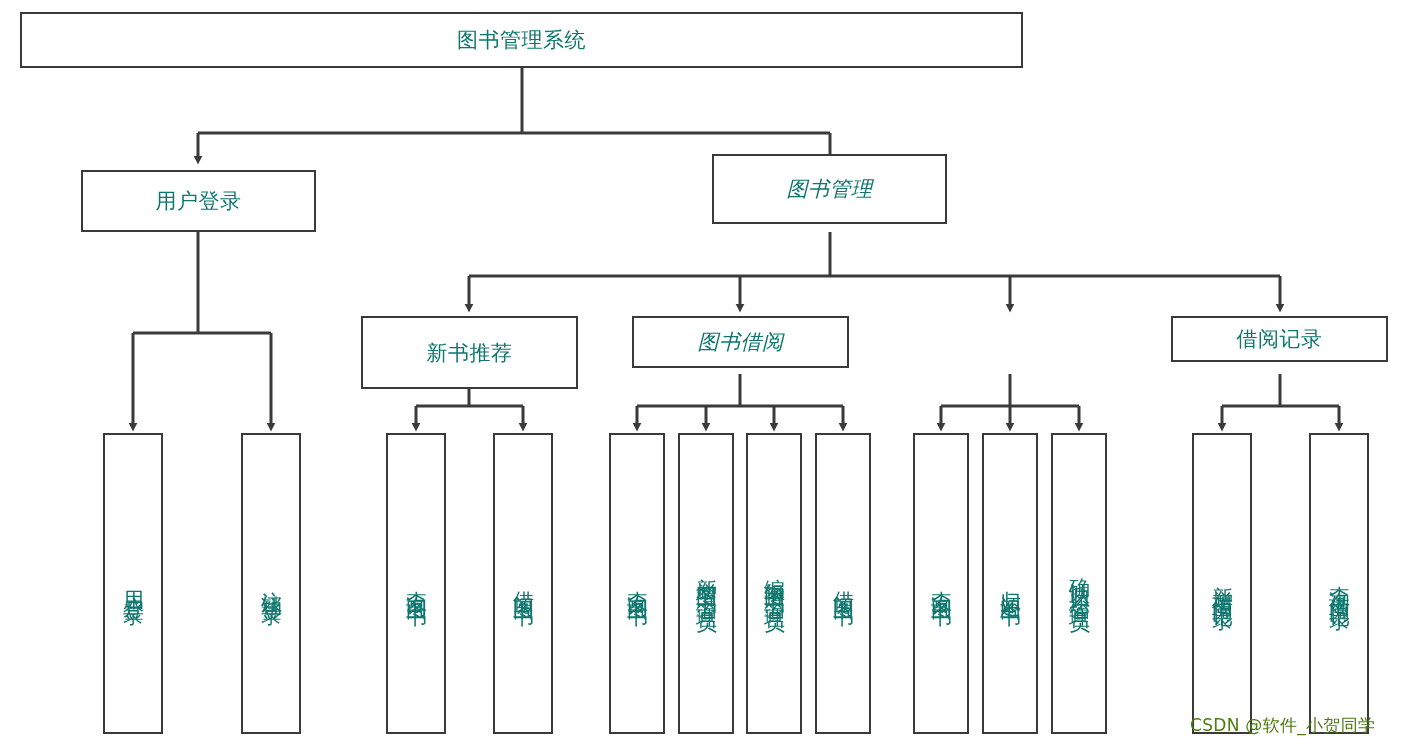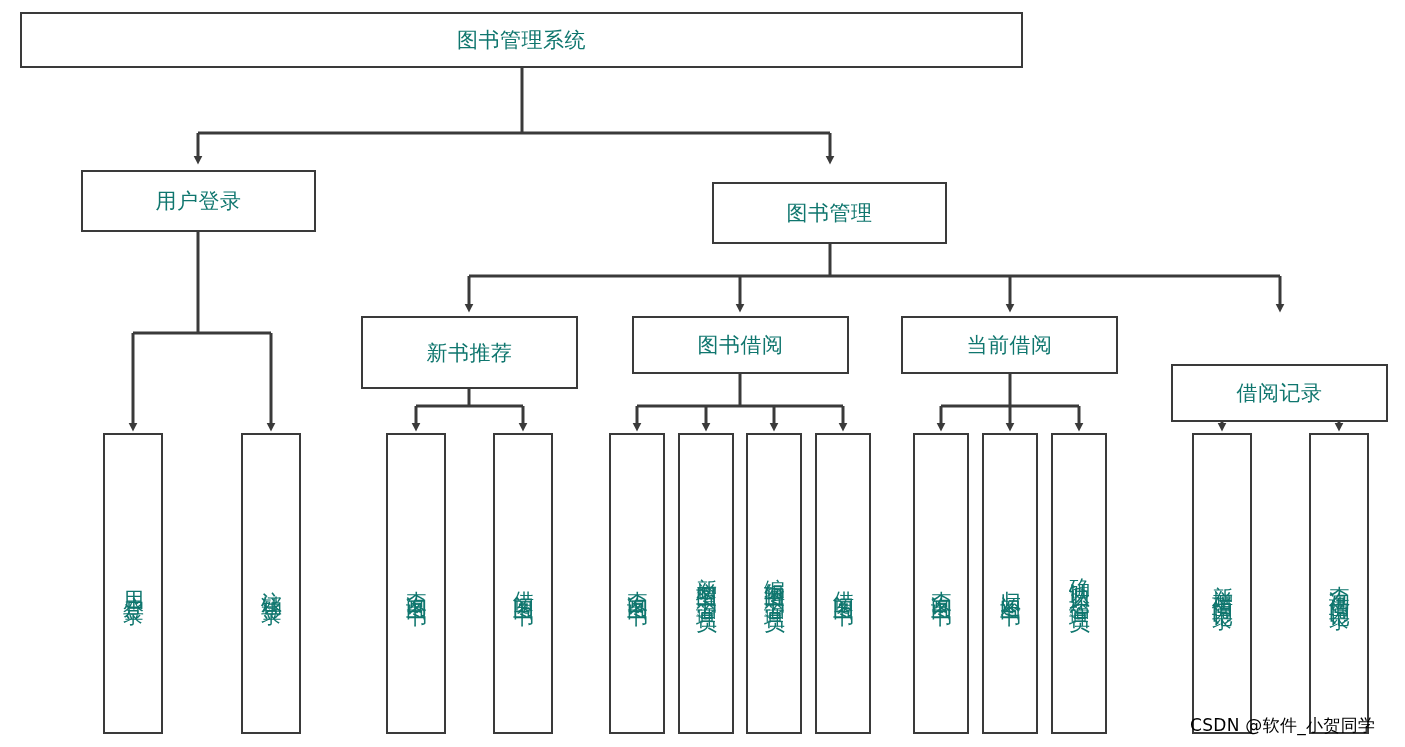--- a/index.html
+++ b/index.html
@@ -44,21 +44,21 @@
     top: 0;
     width: 1405px;
     height: 747px;
     pointer-events: none;
   }
   .watermark {
     position: absolute;
     left: 1190px;
     top: 714px;
     font-size: 17px;
-    color: #000000;
+    color: #4d7c0f;
     white-space: nowrap;
     letter-spacing: 0.3px;
   }
 </style>
 </head>
 <body>
 
 <div id="canvas">
 
   <svg id="links" viewBox="0 0 1405 747">
@@ -107,26 +107,25 @@
       <path d="M1280,374 L1280,406"></path>
       <path d="M1222,406 L1339,406"></path>
       <path d="M1222,406 L1222,427" marker-end="url(#arrow)"></path>
       <path d="M1339,406 L1339,427" marker-end="url(#arrow)"></path>
     </g>
   </svg>
 
   <div class="node node-h" style="left:20px; top:12px; width:1003px; height:56px;">图书管理系统</div>
 
   <div class="node node-h" style="left:81px; top:170px; width:235px; height:62px;">用户登录</div>
-  <div class="node node-h" style="left:712px; top:182px; width:235px; height:62px;">图书管理</div>
+  <div class="node node-h" style="left:712px; top:154px; width:235px; height:70px;font-style:italic;">图书管理</div>
 
   <div class="node node-h" style="left:361px; top:316px; width:217px; height:73px;">新书推荐</div>
-  <div class="node node-h" style="left:632px; top:316px; width:217px; height:58px;">图书借阅</div>
-  <div class="node node-h" style="left:901px; top:316px; width:217px; height:58px;">当前借阅</div>
-  <div class="node node-h" style="left:1171px; top:316px; width:217px; height:58px;margin-top:48px;">借阅记录</div>
+  <div class="node node-h" style="left:632px; top:316px; width:217px; height:52px;font-style:italic;">图书借阅</div>
+  <div class="node node-h" style="left:1171px; top:316px; width:217px; height:46px;">借阅记录</div>
 
   <div class="node node-v" style="left:103px; top:433px; width:60px; height:301px;">用户登录</div>
   <div class="node node-v" style="left:241px; top:433px; width:60px; height:301px;">注销登录</div>
 
   <div class="node node-v" style="left:386px; top:433px; width:60px; height:301px;">查询图书</div>
   <div class="node node-v" style="left:493px; top:433px; width:60px; height:301px;">借阅图书</div>
 
   <div class="node node-v" style="left:609px; top:433px; width:56px; height:301px;">查询图书</div>
   <div class="node node-v" style="left:678px; top:433px; width:56px; height:301px;">新增图书（管理员）</div>
   <div class="node node-v" style="left:746px; top:433px; width:56px; height:301px;">编辑图书（管理员）</div>

